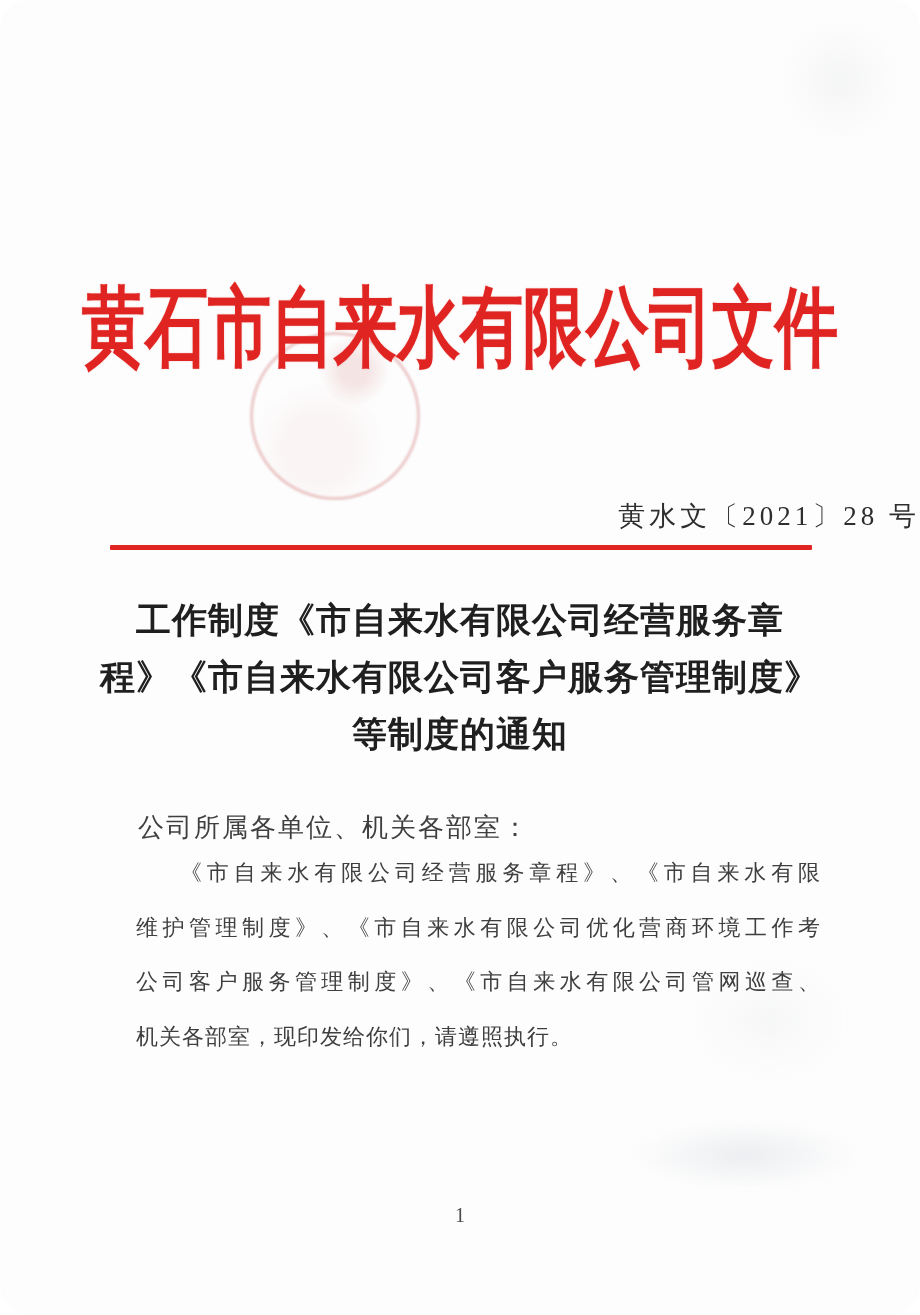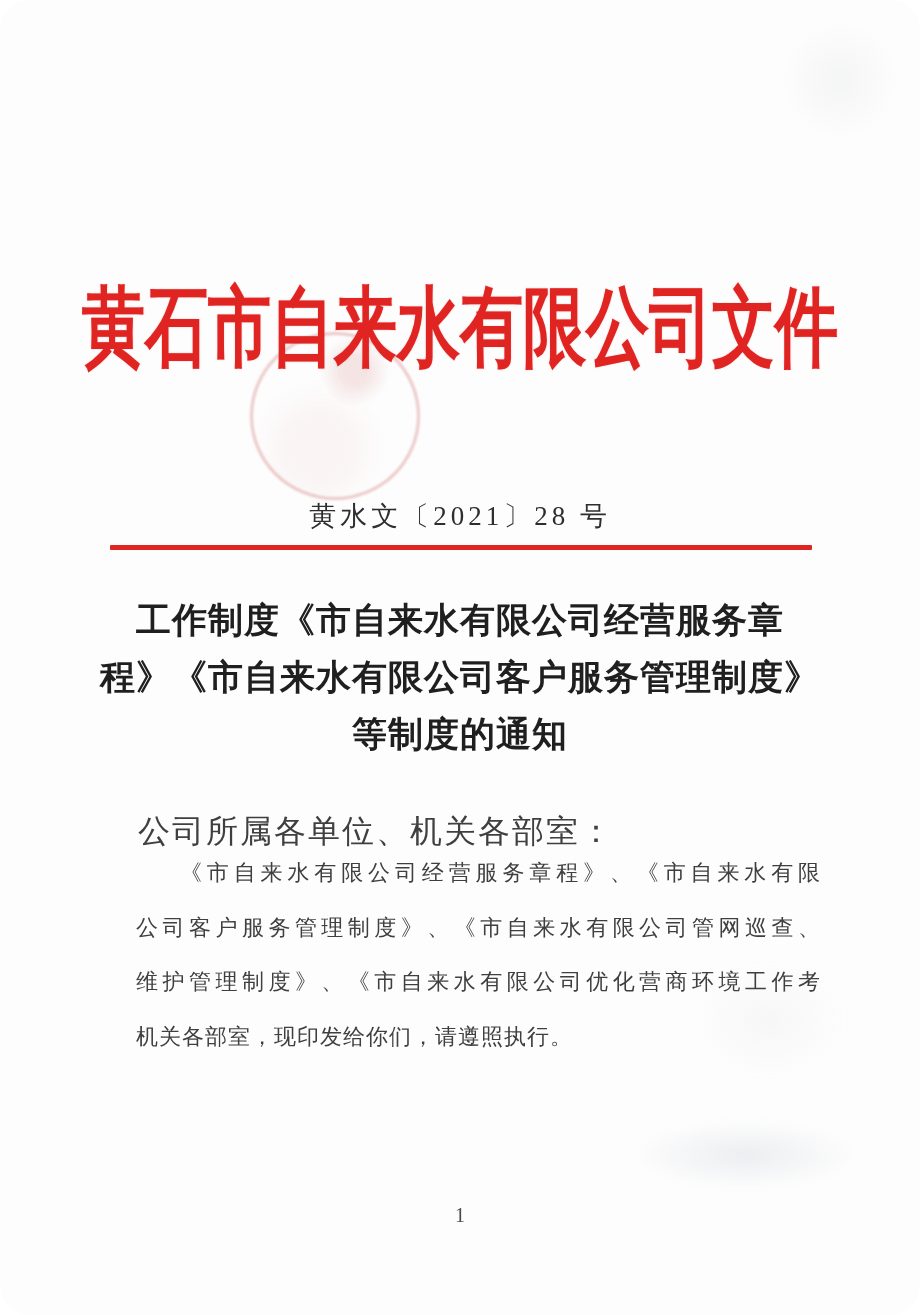--- a/index.html
+++ b/index.html
@@ -51,41 +51,41 @@
   }
   .seal-mark{
     position:absolute;left:300px;top:345px;width:120px;height:40px;
     color:rgba(205,120,120,.35);font-size:15px;letter-spacing:3px;
     transform:rotate(14deg);filter:blur(1px);overflow:hidden;white-space:nowrap;
   }
 
   
   .doc-number{
     position:absolute;left:0;top:498px;width:920px;
-    text-align:center;font-size:27px;color:#2e2e2e;letter-spacing:4px;
+    text-align:right;font-size:27px;color:#2e2e2e;letter-spacing:4px;
   }
 
   
   .red-rule{
     position:absolute;left:110px;top:545px;width:702px;height:5px;
     background:var(--red);border-radius:1px;
   }
 
   
   .notice-title{
     position:absolute;left:60px;top:592px;width:800px;
     text-align:center;color:var(--ink);
     font-size:35px;font-weight:bold;line-height:57px;
     letter-spacing:1px;
   }
 
   
   .salutation{
     position:absolute;left:138px;top:810px;width:700px;
-    font-size:32px;color:var(--body-ink);letter-spacing:2px;white-space:nowrap;
+    font-size:26px;color:var(--body-ink);letter-spacing:2px;white-space:nowrap;
   }
   .body-text{
     position:absolute;left:136px;top:846px;width:684px;
     font-size:22px;color:var(--body-ink);
   }
   .body-line{
     height:54.5px;line-height:54.5px;overflow:hidden;
     text-align:justify;text-align-last:justify;
   }
   .body-line.indent{text-indent:2em;}
@@ -119,20 +119,20 @@
   <div class="notice-title">
     <div>工作制度《市自来水有限公司经营服务章</div>
     <div>程》《市自来水有限公司客户服务管理制度》</div>
     <div>等制度的通知</div>
   </div>
 
   <div class="salutation">公司所属各单位、机关各部室：</div>
 
   <div class="body-text">
     <div class="body-line indent">《市自来水有限公司经营服务章程》、《市自来水有限</div>
+    <div class="body-line">维护管理制度》、《市自来水有限公司优化营商环境工作考</div>
     <div class="body-line">公司客户服务管理制度》、《市自来水有限公司管网巡查、</div>
-    <div class="body-line">维护管理制度》、《市自来水有限公司优化营商环境工作考</div>
     <div class="body-line last">机关各部室，现印发给你们，请遵照执行。</div>
   </div>
 
   <div class="page-number">1</div>
 
 </div>
 
 </body></html>

